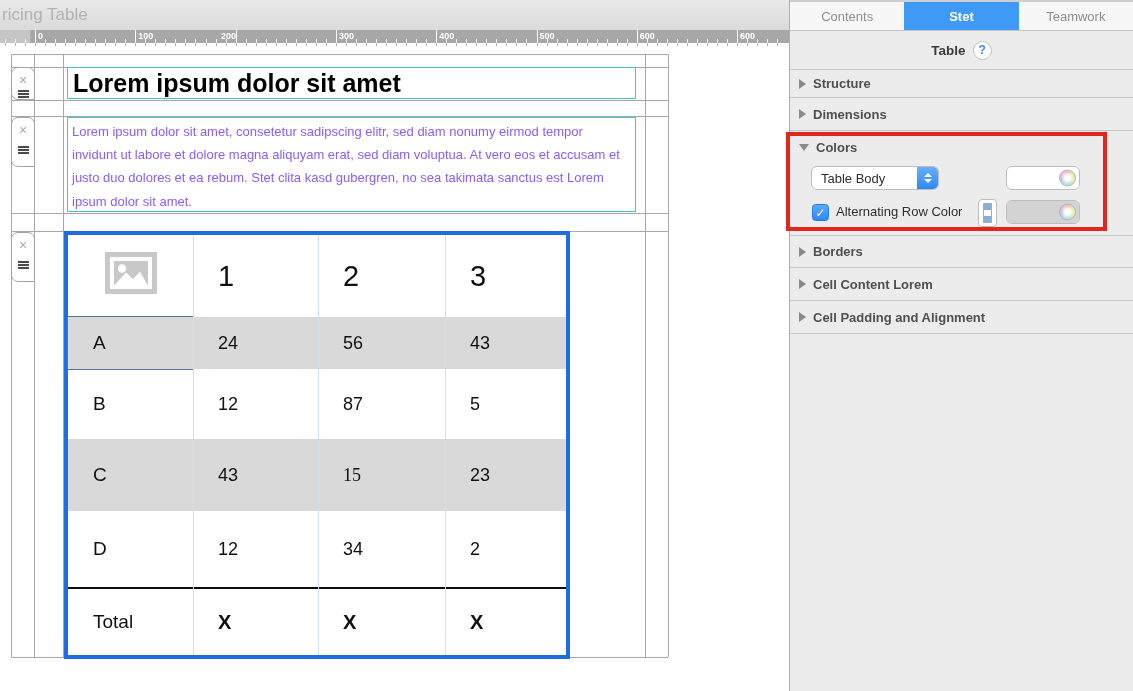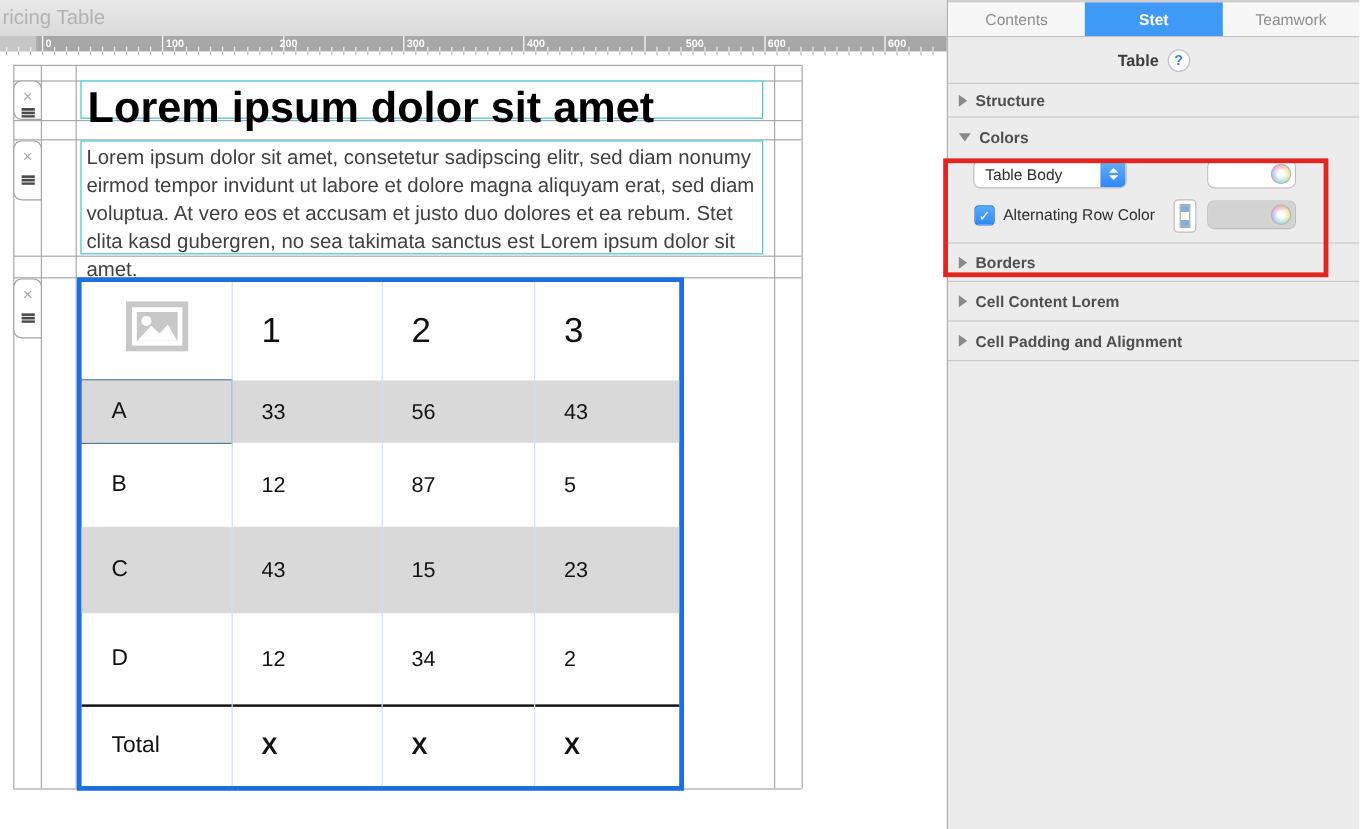--- a/index.html
+++ b/index.html
@@ -28,23 +28,23 @@
   .block-tab{width:24px;background:#fff;border:1px solid #a3a3a3;
     border-radius:7px 7px 0 7px;display:flex;flex-direction:column;align-items:center;
     justify-content:flex-start;box-sizing:border-box;}
   .x-glyph{font-size:14px;line-height:14px;color:#a9a9a9;margin-top:5px;}
   .drag-glyph{width:11px;height:8px;margin-top:9px;
     background:linear-gradient(#4a4a4a 2px,transparent 2px);background-size:11px 3px;}
 
   
   .sel-box{border:1px solid var(--cyan-outline);background:#fff;box-sizing:border-box;}
   .heading-box{left:67px;top:67px;width:569px;height:32px;}
-  .heading-text{padding:1px 0 0 5px;font-size:36px;font-weight:700;color:#000;white-space:nowrap;overflow:hidden;}
+  .heading-text{padding:1px 0 0 5px;font-size:25px;font-weight:700;color:#000;white-space:nowrap;overflow:hidden;}
   .para-box{left:67px;top:117px;width:569px;height:95px;}
-  .para-text{padding:2px 4px 0 4px;font-size:17px;line-height:23.2px;color:#404040;overflow:hidden;}
+  .para-text{padding:2px 4px 0 4px;font-size:13px;line-height:23.2px;color:#8b5cf6;overflow:hidden;}
 
   
   .tableframe{left:64px;top:231px;width:506px;height:428px;
     border:4px solid var(--table-border-blue);box-sizing:border-box;background:#fff;}
   .trow{position:relative;display:flex;box-sizing:border-box;}
   .trow.shaded{background:var(--alt-row-gray);}
   .trow.total{border-top:2px solid #0d0d0d;}
   .tcell{position:relative;display:flex;align-items:center;padding-left:25px;
     box-sizing:border-box;flex-shrink:0;}
   .tcell.icon-cell{justify-content:center;padding-left:0;}
@@ -135,21 +135,21 @@
       <div class="tick-minor" style="left: 145.33px;"></div>
       <div class="tick-minor" style="left: 155.36px;"></div>
       <div class="tick-minor" style="left: 165.39px;"></div>
       <div class="tick-minor" style="left: 175.42px;"></div>
       <div class="tick-minor" style="left: 185.45px;"></div>
       <div class="tick-minor" style="left: 195.48px;"></div>
       <div class="tick-minor" style="left: 205.51px;"></div>
       <div class="tick-minor" style="left: 215.54px;"></div>
       <div class="tick-minor" style="left: 225.57px;"></div>
       <div class="tick-major" style="left: 235.6px;"></div>
-      <div class="tick-label" style="left: 233px;">200</div>
+      <div class="tick-label" style="left: 221px;">200</div>
       <div class="tick-minor" style="left: 245.63px;"></div>
       <div class="tick-minor" style="left: 255.66px;"></div>
       <div class="tick-minor" style="left: 265.69px;"></div>
       <div class="tick-minor" style="left: 275.72px;"></div>
       <div class="tick-minor" style="left: 285.75px;"></div>
       <div class="tick-minor" style="left: 295.78px;"></div>
       <div class="tick-minor" style="left: 305.81px;"></div>
       <div class="tick-minor" style="left: 315.84px;"></div>
       <div class="tick-minor" style="left: 325.87px;"></div>
       <div class="tick-major" style="left: 335.9px;"></div>
@@ -168,21 +168,21 @@
       <div class="tick-minor" style="left: 446.23px;"></div>
       <div class="tick-minor" style="left: 456.26px;"></div>
       <div class="tick-minor" style="left: 466.29px;"></div>
       <div class="tick-minor" style="left: 476.32px;"></div>
       <div class="tick-minor" style="left: 486.35px;"></div>
       <div class="tick-minor" style="left: 496.38px;"></div>
       <div class="tick-minor" style="left: 506.41px;"></div>
       <div class="tick-minor" style="left: 516.44px;"></div>
       <div class="tick-minor" style="left: 526.47px;"></div>
       <div class="tick-major" style="left: 536.5px;"></div>
-      <div class="tick-label" style="left: 539.5px; padding-left: 32px;">500</div>
+      <div class="tick-label" style="left: 539.5px;">500</div>
       <div class="tick-minor" style="left: 546.53px;"></div>
       <div class="tick-minor" style="left: 556.56px;"></div>
       <div class="tick-minor" style="left: 566.59px;"></div>
       <div class="tick-minor" style="left: 576.62px;"></div>
       <div class="tick-minor" style="left: 586.65px;"></div>
       <div class="tick-minor" style="left: 596.68px;"></div>
       <div class="tick-minor" style="left: 606.71px;"></div>
       <div class="tick-minor" style="left: 616.74px;"></div>
       <div class="tick-minor" style="left: 626.77px;"></div>
       <div class="tick-major" style="left: 636.8px;"></div>
@@ -329,34 +329,34 @@
               <circle cx="17" cy="16.5" r="4.2" fill="#ffffff"></circle>
               <polygon points="9.5,33 21,20.5 28,27 35,19.5 42.5,33" fill="#ffffff"></polygon>
             </svg></span>
         </div>
         <div class="tcell" style="width: 125px;">1</div>
         <div class="tcell" style="width: 127px;">2</div>
         <div class="tcell" style="width: 121px;">3</div>
       </div>
       <div class="trow shaded" style="height: 52px;">
         <div class="tcell rowlabel sel" style="width: 125px;">A</div>
-        <div class="tcell val" style="width: 125px;">33</div>
+        <div class="tcell val" style="width: 125px;">24</div>
         <div class="tcell val" style="width: 127px;">56</div>
         <div class="tcell val" style="width: 121px;">43</div>
       </div>
       <div class="trow" style="height: 70px;">
         <div class="tcell rowlabel" style="width: 125px;">B</div>
         <div class="tcell val" style="width: 125px;">12</div>
         <div class="tcell val" style="width: 127px;">87</div>
         <div class="tcell val" style="width: 121px;">5</div>
       </div>
       <div class="trow shaded" style="height: 72px;">
         <div class="tcell rowlabel" style="width: 125px;">C</div>
         <div class="tcell val" style="width: 125px;">43</div>
-        <div class="tcell val" style="width: 127px;">15</div>
+        <div class="tcell val" style="width: 127px; font-family: Liberation Serif, serif;">15</div>
         <div class="tcell val" style="width: 121px;">23</div>
       </div>
       <div class="trow" style="height: 76px;">
         <div class="tcell rowlabel" style="width: 125px;">D</div>
         <div class="tcell val" style="width: 125px;">12</div>
         <div class="tcell val" style="width: 127px;">34</div>
         <div class="tcell val" style="width: 121px;">2</div>
       </div>
       <div class="trow total" style="height: 68px;">
         <div class="tcell rowlabel" style="width: 125px;">Total</div>
@@ -377,20 +377,26 @@
     </div>
     <div class="title-row">
       <span class="panel-title">Table</span>
       <span class="help-circle">?</span>
     </div>
 
     <div class="sec" style="height:28px;">
       <div class="sec-head">
           <span class="tri right"></span>
         <span class="sec-label">Structure</span>
+        </div>
+    </div>
+    <div class="sec" style="height:33px;">
+      <div class="sec-head">
+          <span class="tri right"></span>
+        <span class="sec-label">Dimensions</span>
         </div>
     </div>
 
     <div class="sec" style="height:105px;">
       <div class="colors-head">
         <span class="tri down"></span>
         <span class="sec-label">Colors</span>
       </div>
       <div class="dropdown">
         <span class="dropdown-label">Table Body</span>

